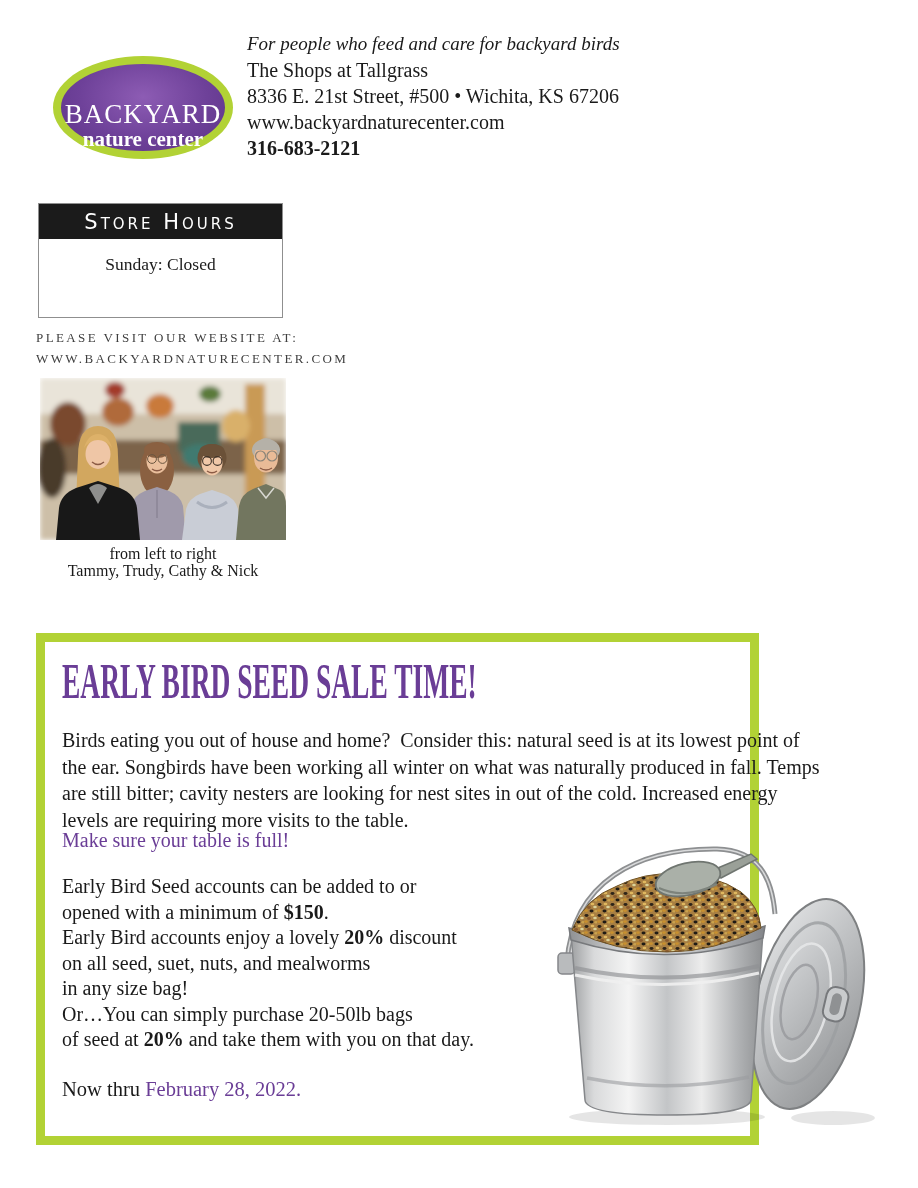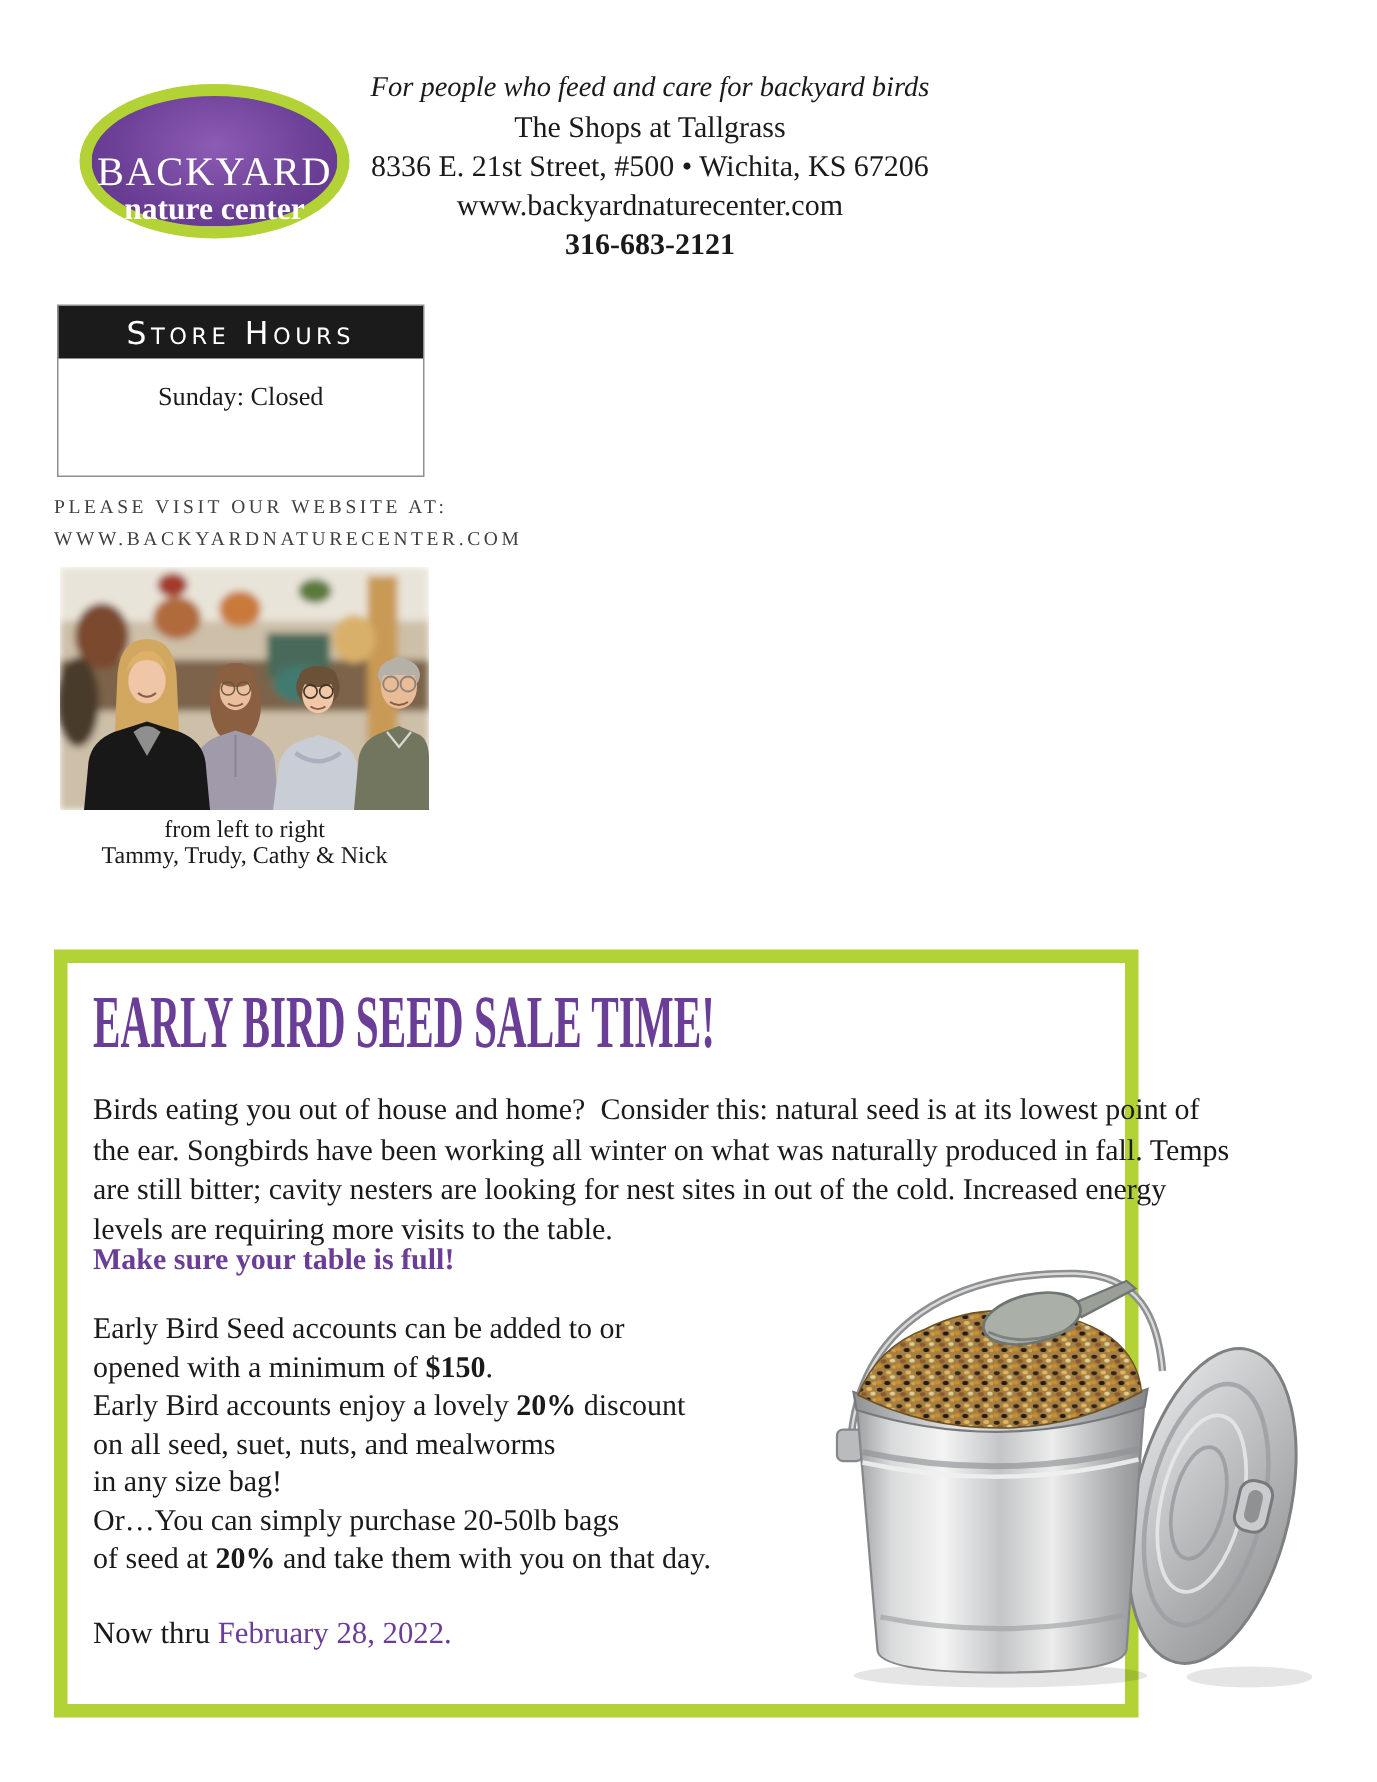--- a/index.html
+++ b/index.html
@@ -20,21 +20,21 @@
   .logo{
     position:absolute;left:53px;top:56px;width:180px;height:103px;
     border-radius:50%;border:8px solid var(--brand-green);
     background:radial-gradient(ellipse at 50% 38%, #8d5cb4 0%, #6e4199 55%, #5b3286 100%);
     display:flex;flex-direction:column;align-items:center;justify-content:flex-end;
     color:#fff;
   }
   .logo-line1{font-size:27px;letter-spacing:1px;line-height:28px;}
   .logo-line2{font-size:21px;font-weight:bold;line-height:23px;}
   
-  .contact{position:absolute;left:247px;top:46px;text-align:center;}
+  .contact{position:absolute;left:247px;top:31px;}
   .tagline{font-style:italic;font-size:19px;line-height:26px;}
   .contact-line{font-size:20px;line-height:26px;}
   .phone{font-weight:bold;}
   
   .hours-box{
     position:absolute;left:38px;top:203px;width:245px;height:115px;
     border:1px solid #8f8f8f;background:#fff;
   }
   .hours-header{
     background:var(--hours-header-bg);color:#fff;height:35px;
@@ -63,21 +63,21 @@
     color:var(--brand-purple);font-weight:bold;font-size:50px;line-height:50px;
     white-space:nowrap;transform:scaleX(0.55);transform-origin:left top;
     letter-spacing:0px;
   }
   .sale-intro{
     position:absolute;left:17px;top:85px;width:802px;
     font-size:20px;line-height:26.5px;white-space:pre-line;
   }
   .table-full{
     position:absolute;left:17px;top:185px;
-    color:var(--brand-purple);font-weight:bold;font-size:20px;line-height:26px;
+    color:var(--brand-purple);font-weight:normal;font-size:20px;line-height:26px;
   }
   .sale-details{
     position:absolute;left:17px;top:232px;width:480px;
     font-size:20px;line-height:25.5px;white-space:pre-line;
   }
   .seg-bold{font-weight:bold;}
   .now-thru{position:absolute;left:17px;top:434px;font-size:20.5px;line-height:27px;}
   .deadline{color:var(--brand-purple);font-weight:normal;}
   .bucket-wrap{position:absolute;left:500px;top:194px;width:330px;height:292px;}
   .bucket-wrap svg{display:block;width:330px;height:292px;}

